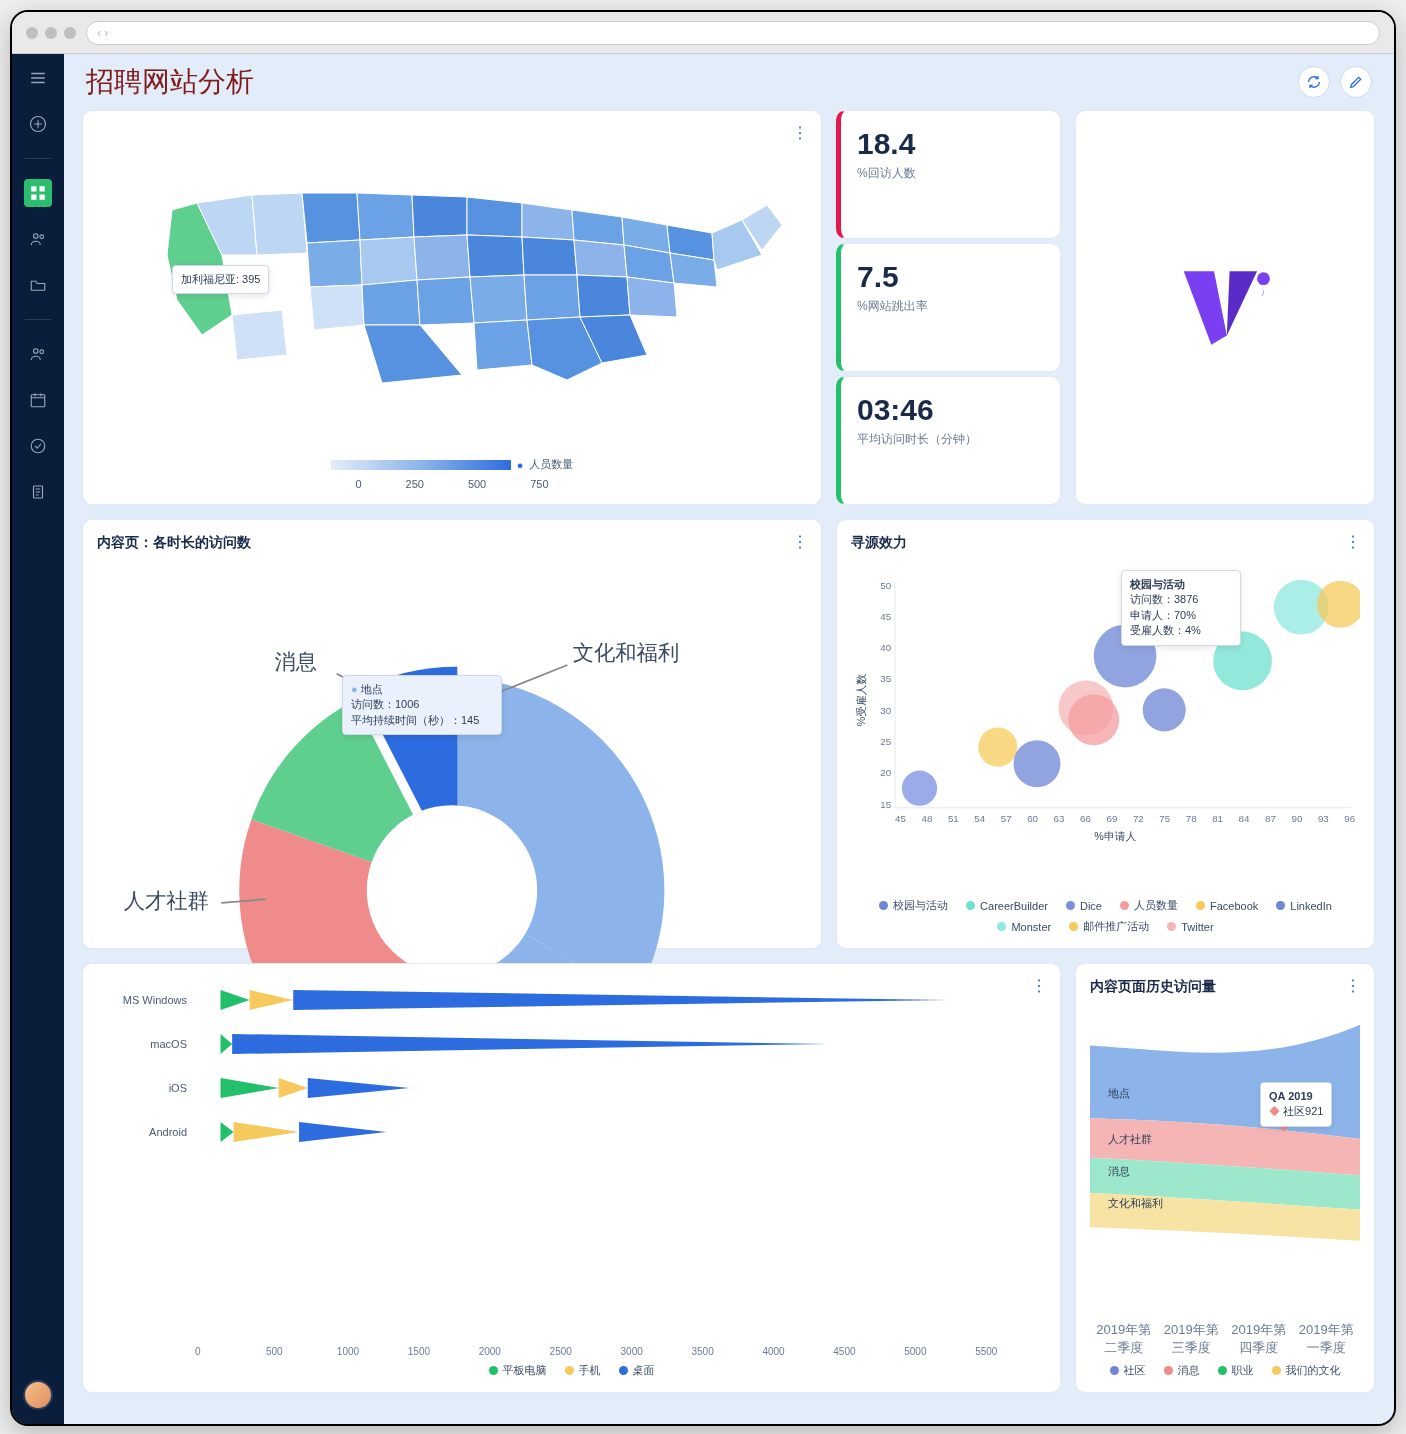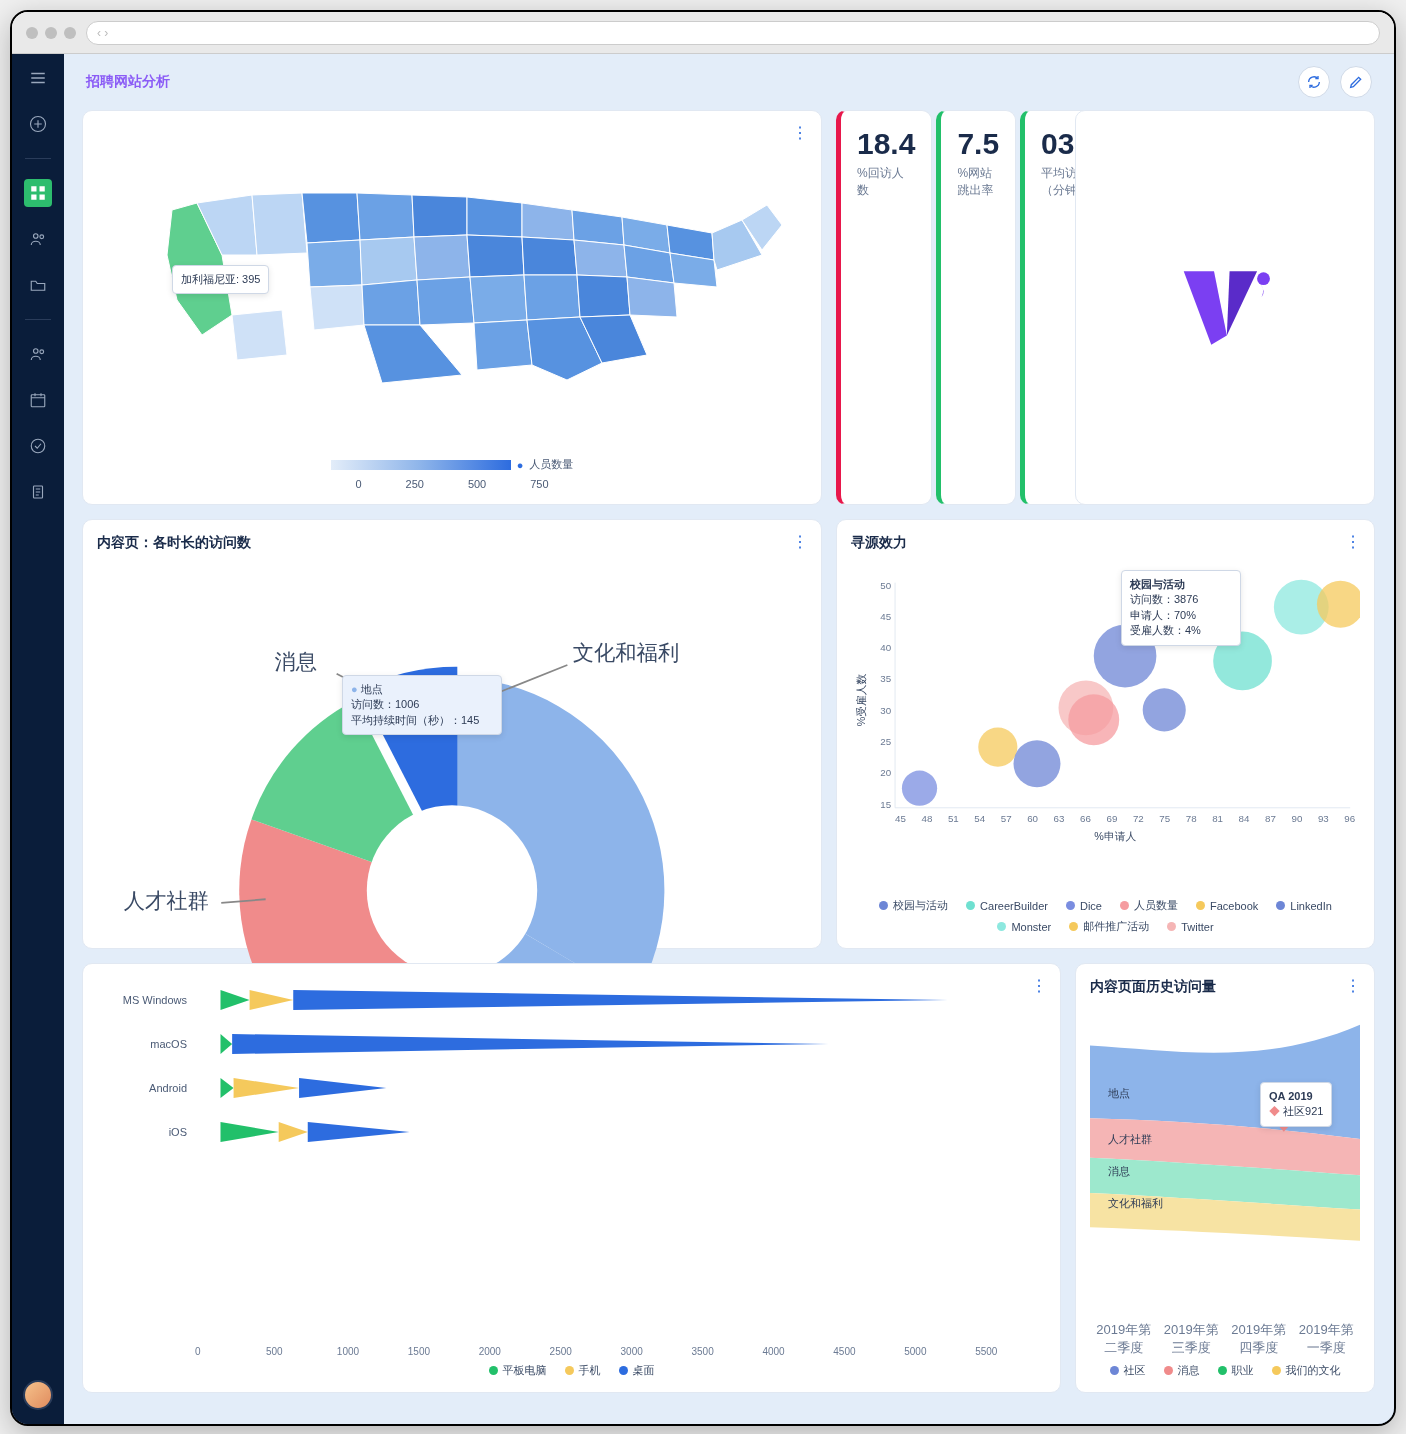--- a/index.html
+++ b/index.html
@@ -11,29 +11,29 @@
 .url{flex:1;height:24px;background:#fff;border-radius:14px;border:1px solid #ccc;display:flex;align-items:center;padding:0 10px;color:#bbb;font-size:12px}
 .app{display:flex;height:1370px;background:#0a1d3a}
 .sidebar{width:52px;background:#0a1d3a;display:flex;flex-direction:column;align-items:center;padding-top:10px;gap:18px;position:relative}
 .sbic{width:28px;height:28px;display:flex;align-items:center;justify-content:center;color:#9aa8bd;cursor:pointer}
 .sbic.active{background:#2dbd6e;border-radius:4px;color:#fff}
 .sbic svg{width:18px;height:18px}
 .divider{width:26px;height:1px;background:#2a3c5a;margin:2px 0}
 .avatar{position:absolute;bottom:14px;width:30px;height:30px;border-radius:50%;background:linear-gradient(135deg,#f6c28b,#e08b5e);border:2px solid #2a3c5a}
 .main{flex:1;background:#e3edf9;display:flex;flex-direction:column}
 .hdr{height:56px;display:flex;align-items:center;padding:0 22px;justify-content:space-between}
-.hdr h1{font-size:14px;color:#8b5cf6;font-weight:700}
+.hdr h1{font-size:28px;color:#7f1d1d;font-weight:400}
 .hdrbtns{display:flex;gap:10px}
 .circbtn{width:32px;height:32px;border-radius:50%;background:#fff;border:1px solid #d0dae8;display:flex;align-items:center;justify-content:center;color:#2d6cdf;cursor:pointer}
 .content{flex:1;padding:0 18px 18px;display:grid;grid-template-columns:740px 225px 300px;grid-template-rows:395px 430px 430px;gap:14px}
 .card{background:#fff;border-radius:10px;border:1px solid #e1e8f2;padding:14px;display:flex;flex-direction:column;position:relative}
 .cardtit{font-size:14px;color:#1a2b4a;font-weight:600;margin-bottom:8px}
 .cardmore{position:absolute;top:12px;right:12px;color:#2d6cdf;font-size:16px;cursor:pointer;letter-spacing:1px}
 .map{grid-column:1;grid-row:1}
-.kpis{grid-column:2;grid-row:1;display:flex;gap:4px;background:none;border:none;padding:0}
+.kpis{grid-column:2;grid-row:1;display:flex;flex-direction:column;gap:4px;background:none;border:none;padding:0}
 .kpi{flex:1;background:#fff;border-radius:10px;border:1px solid #e1e8f2;padding:16px;border-left:5px solid}
 .kpi .val{font-size:30px;font-weight:700;color:#1a2b4a}
 .kpi .lbl{font-size:12px;color:#6b7a93;margin-top:4px}
 .logo{grid-column:3;grid-row:1;display:flex;align-items:center;justify-content:center}
 .logo svg{width:110px;height:110px}
 .donut{grid-column:1;grid-row:2}
 .bubble{grid-column:2/4;grid-row:2}
 .bars{grid-column:1/3;grid-row:3}
 .area{grid-column:3;grid-row:3}
 .chartbody{flex:1;position:relative}
@@ -369,33 +369,33 @@
                 </svg>
               </div>
               <div class="barrow">
                 <div class="barlbl">macOS</div>
                 <svg class="barsvg" viewBox="0 0 800 36">
                   <polygon points="0,8 11.636363636363637,18 0,28" fill="#22c06a"></polygon>
                   <polygon points="11.636363636363637,8 608,18 11.636363636363637,28" fill="#2d6cdf"></polygon>
                 </svg>
               </div>
               <div class="barrow">
+                <div class="barlbl">iOS</div>
+                <svg class="barsvg" viewBox="0 0 800 36">
+                  <polygon points="0,8 58.18181818181818,18 0,28" fill="#22c06a"></polygon>
+                  <polygon points="58.18181818181818,8 87.27272727272727,18 58.18181818181818,28" fill="#f5c95c"></polygon>
+                  <polygon points="87.27272727272727,8 189.09090909090907,18 87.27272727272727,28" fill="#2d6cdf"></polygon>
+                </svg>
+              </div>
+              <div class="barrow">
                 <div class="barlbl">Android</div>
                 <svg class="barsvg" viewBox="0 0 800 36">
                   <polygon points="0,8 13.090909090909092,18 0,28" fill="#22c06a"></polygon>
                   <polygon points="13.090909090909092,8 78.54545454545455,18 13.090909090909092,28" fill="#f5c95c"></polygon>
                   <polygon points="78.54545454545455,8 165.8181818181818,18 78.54545454545455,28" fill="#2d6cdf"></polygon>
-                </svg>
-              </div>
-              <div class="barrow">
-                <div class="barlbl">iOS</div>
-                <svg class="barsvg" viewBox="0 0 800 36">
-                  <polygon points="0,8 58.18181818181818,18 0,28" fill="#22c06a"></polygon>
-                  <polygon points="58.18181818181818,8 87.27272727272727,18 58.18181818181818,28" fill="#f5c95c"></polygon>
-                  <polygon points="87.27272727272727,8 189.09090909090907,18 87.27272727272727,28" fill="#2d6cdf"></polygon>
                 </svg>
               </div>
             </div>
           <div class="axisX" id="barsx">
               <span>0</span>
               <span>500</span>
               <span>1000</span>
               <span>1500</span>
               <span>2000</span>
               <span>2500</span>

